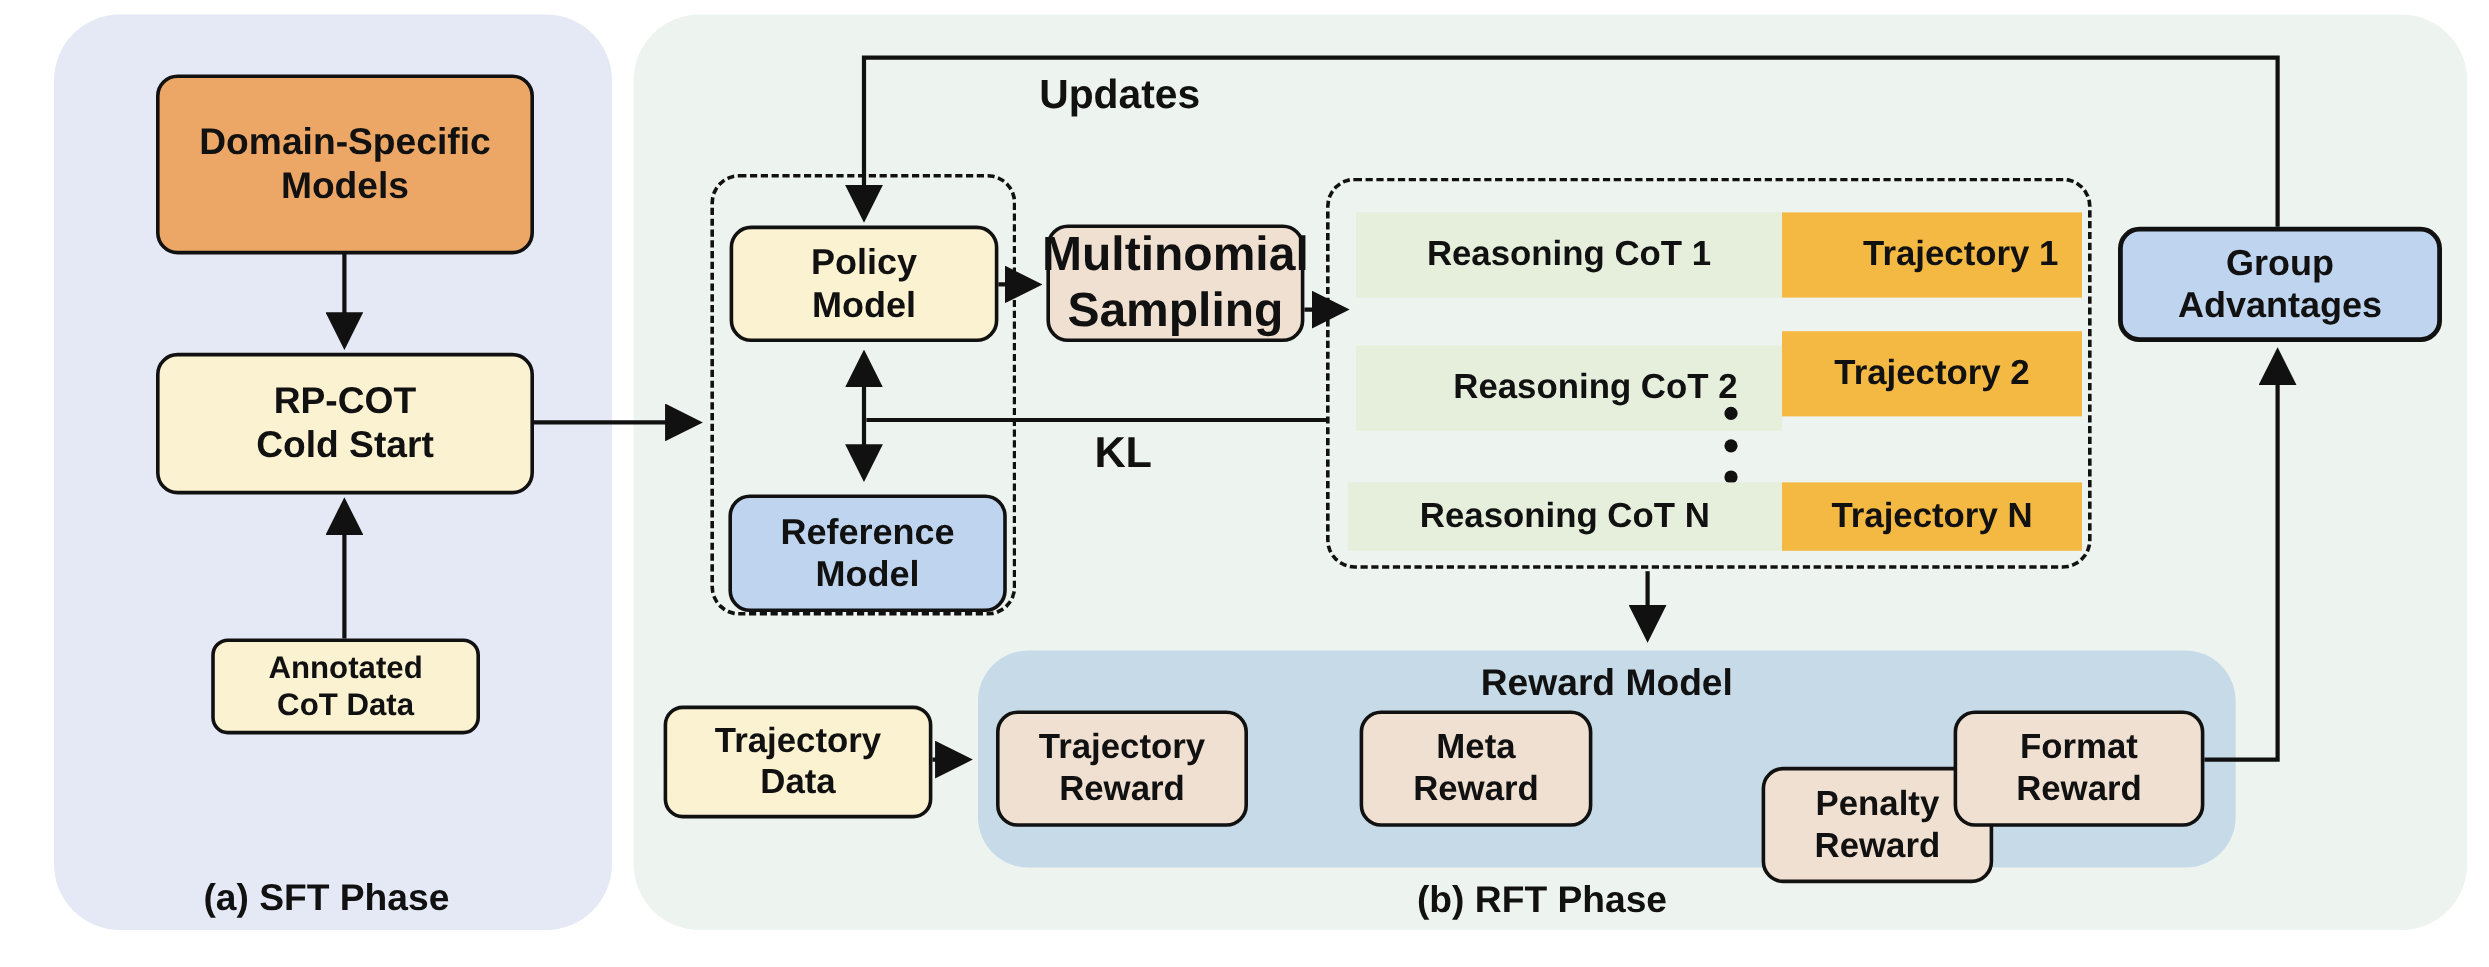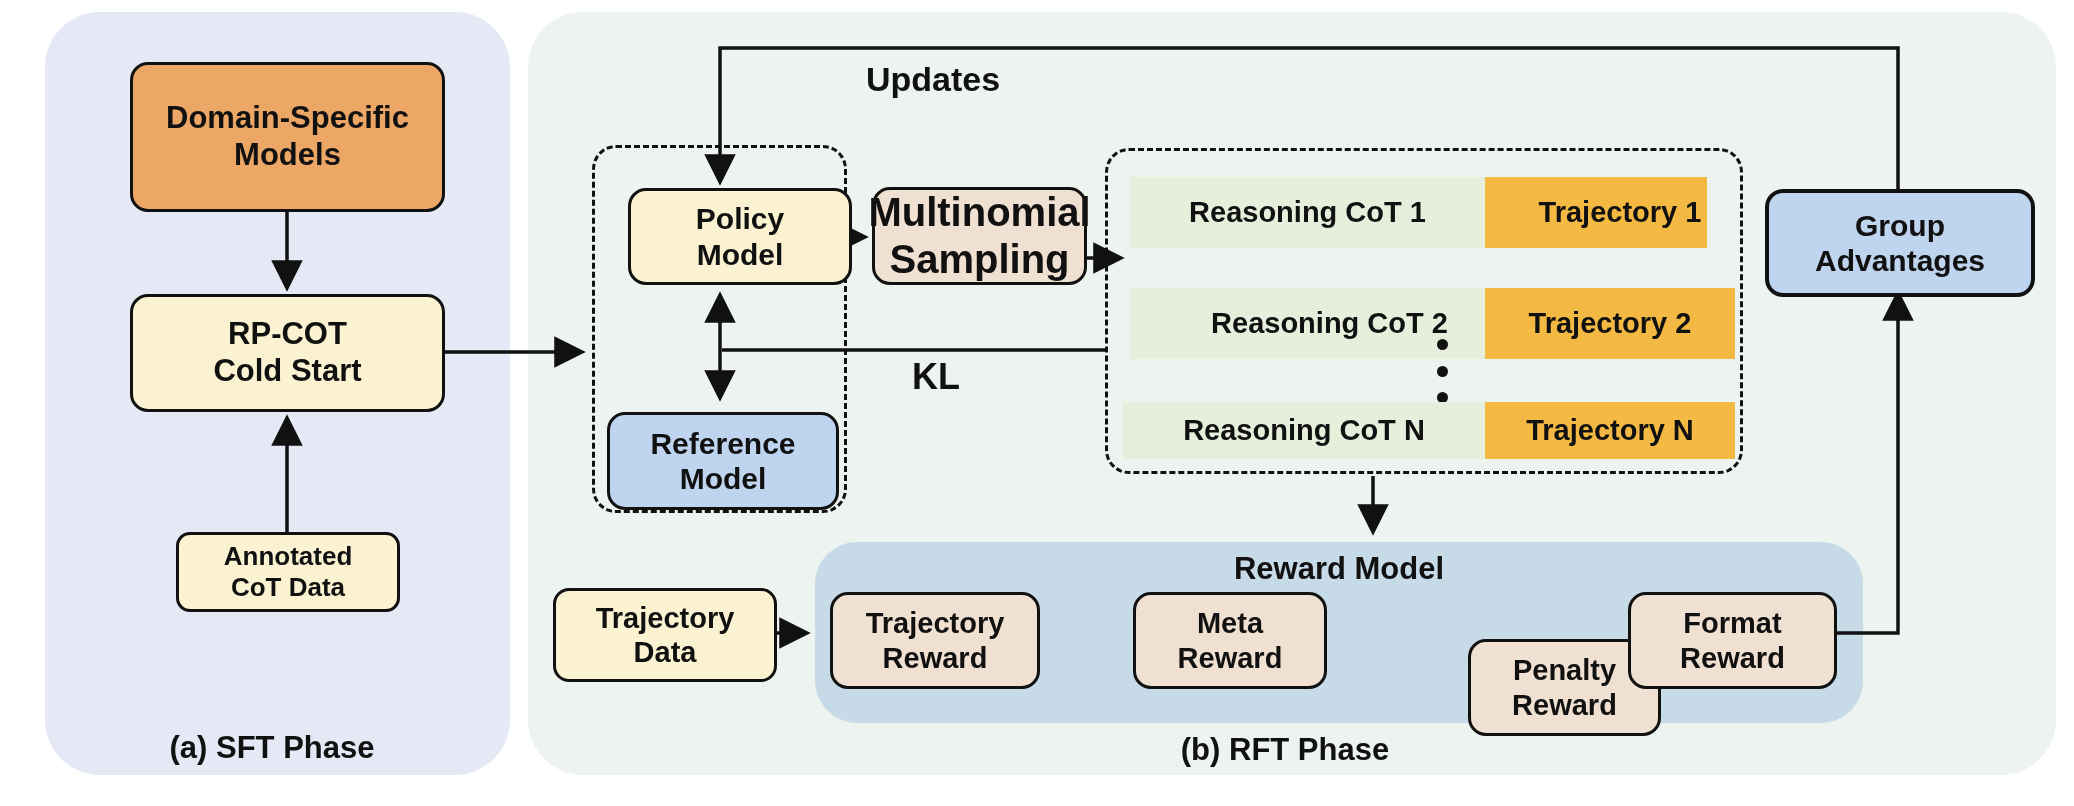--- a/index.html
+++ b/index.html
@@ -79,39 +79,39 @@
   </svg>
 
   <div class="abs node" style="left:130px;top:62px;width:315px;height:150px;background:var(--orange);font-size:31px;">Domain-Specific
 Models</div>
   <div class="abs node" style="left:130px;top:294px;width:315px;height:118px;background:var(--cream);font-size:31px;">RP-COT
 Cold Start</div>
   <div class="abs node" style="left:176px;top:532px;width:224px;height:80px;background:var(--cream);font-size:26px;border-radius:14px;">Annotated
 CoT Data</div>
   <div class="abs caption" style="left:122px;top:730px;width:300px;">(a) SFT Phase</div>
 
-  <div class="abs node" style="left:608px;top:188px;width:224px;height:97px;background:var(--cream);font-size:30px;margin-left:20px;">Policy
+  <div class="abs node" style="left:608px;top:188px;width:224px;height:97px;background:var(--cream);font-size:30px;">Policy
 Model</div>
   <div class="abs node" style="left:607px;top:412px;width:232px;height:98px;background:var(--lblue);font-size:30px;">Reference
 Model</div>
   <div class="abs node" style="left:872px;top:187px;width:215px;height:98px;background:var(--tan);font-size:40px;">Multinomial
 Sampling</div>
-  <div class="abs node" style="left:1765px;top:189px;width:270px;height:108px;background:var(--lblue);font-size:30px;border-width:4px;">Group
+  <div class="abs node" style="left:1765px;top:189px;width:270px;height:96px;background:var(--lblue);font-size:30px;border-width:4px;">Group
 Advantages</div>
   <div class="abs node" style="left:553px;top:588px;width:224px;height:94px;background:var(--cream);font-size:29px;border-radius:16px;">Trajectory
 Data</div>
 
   <div class="abs flowlabel" style="left:866px;top:60px;">Updates</div>
   <div class="abs flowlabel" style="left:912px;top:356px;font-size:36px;">KL</div>
 
   <div class="abs rowseg" style="left:1130px;top:177px;width:355px;height:71px;background:var(--rowgreen);">Reasoning CoT 1</div>
-  <div class="abs rowseg" style="left:1485px;top:177px;width:222px;height:71px;background:var(--roworange);padding-left:48px;">Trajectory 1</div>
+  <div class="abs rowseg" style="left:1485px;top:177px;width:250px;height:71px;background:var(--roworange);padding-left:48px;">Trajectory 1</div>
 
   <div class="abs rowseg" style="left:1130px;top:288px;width:355px;height:71px;background:var(--rowgreen);padding-left:44px;">Reasoning CoT 2</div>
-  <div class="abs rowseg" style="left:1485px;top:288px;width:250px;height:71px;background:var(--roworange);">Trajectory 2</div>
+  <div class="abs rowseg" style="left:1485px;top:276px;width:250px;height:71px;background:var(--roworange);">Trajectory 2</div>
 
   <div class="abs dot" style="left:1437px;top:339px;"></div>
   <div class="abs dot" style="left:1437px;top:366px;"></div>
   <div class="abs dot" style="left:1437px;top:392px;"></div>
 
   <div class="abs rowseg" style="left:1123px;top:402px;width:362px;height:57px;background:var(--rowgreen);">Reasoning CoT N</div>
   <div class="abs rowseg" style="left:1485px;top:402px;width:250px;height:57px;background:var(--roworange);">Trajectory N</div>
 
   <div class="abs node" style="left:830px;top:592px;width:210px;height:97px;background:var(--tan);font-size:29px;">Trajectory
 Reward</div>

